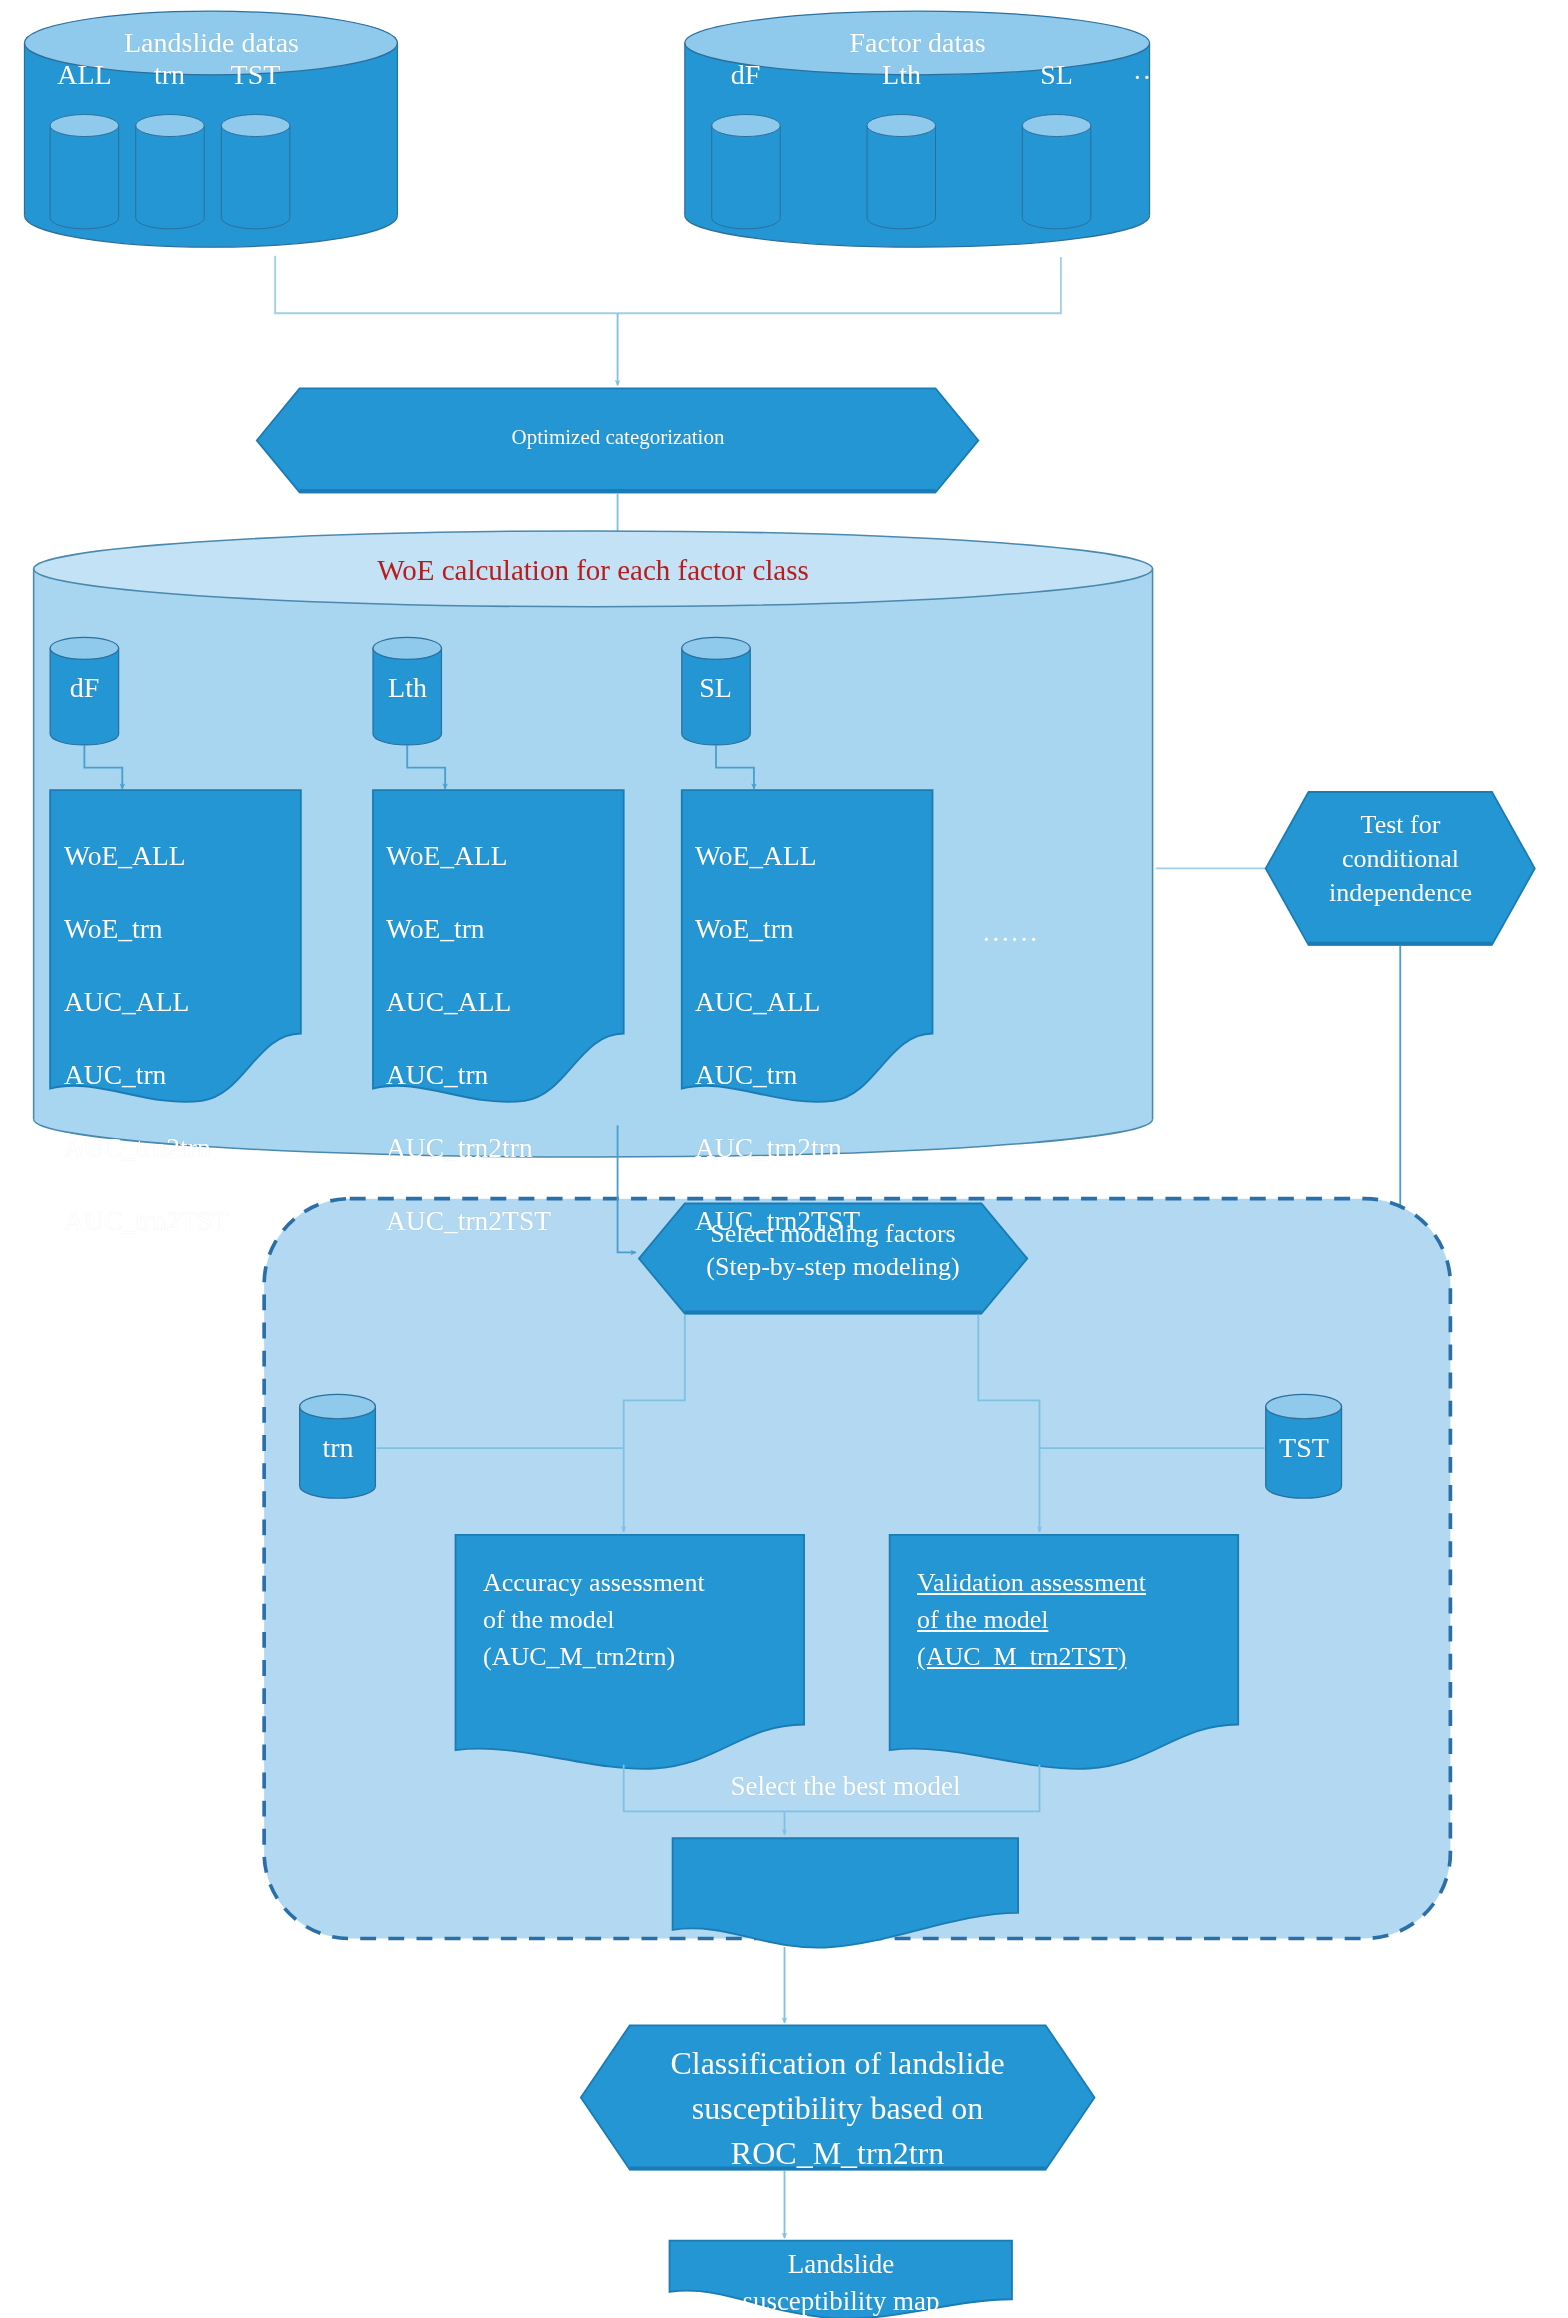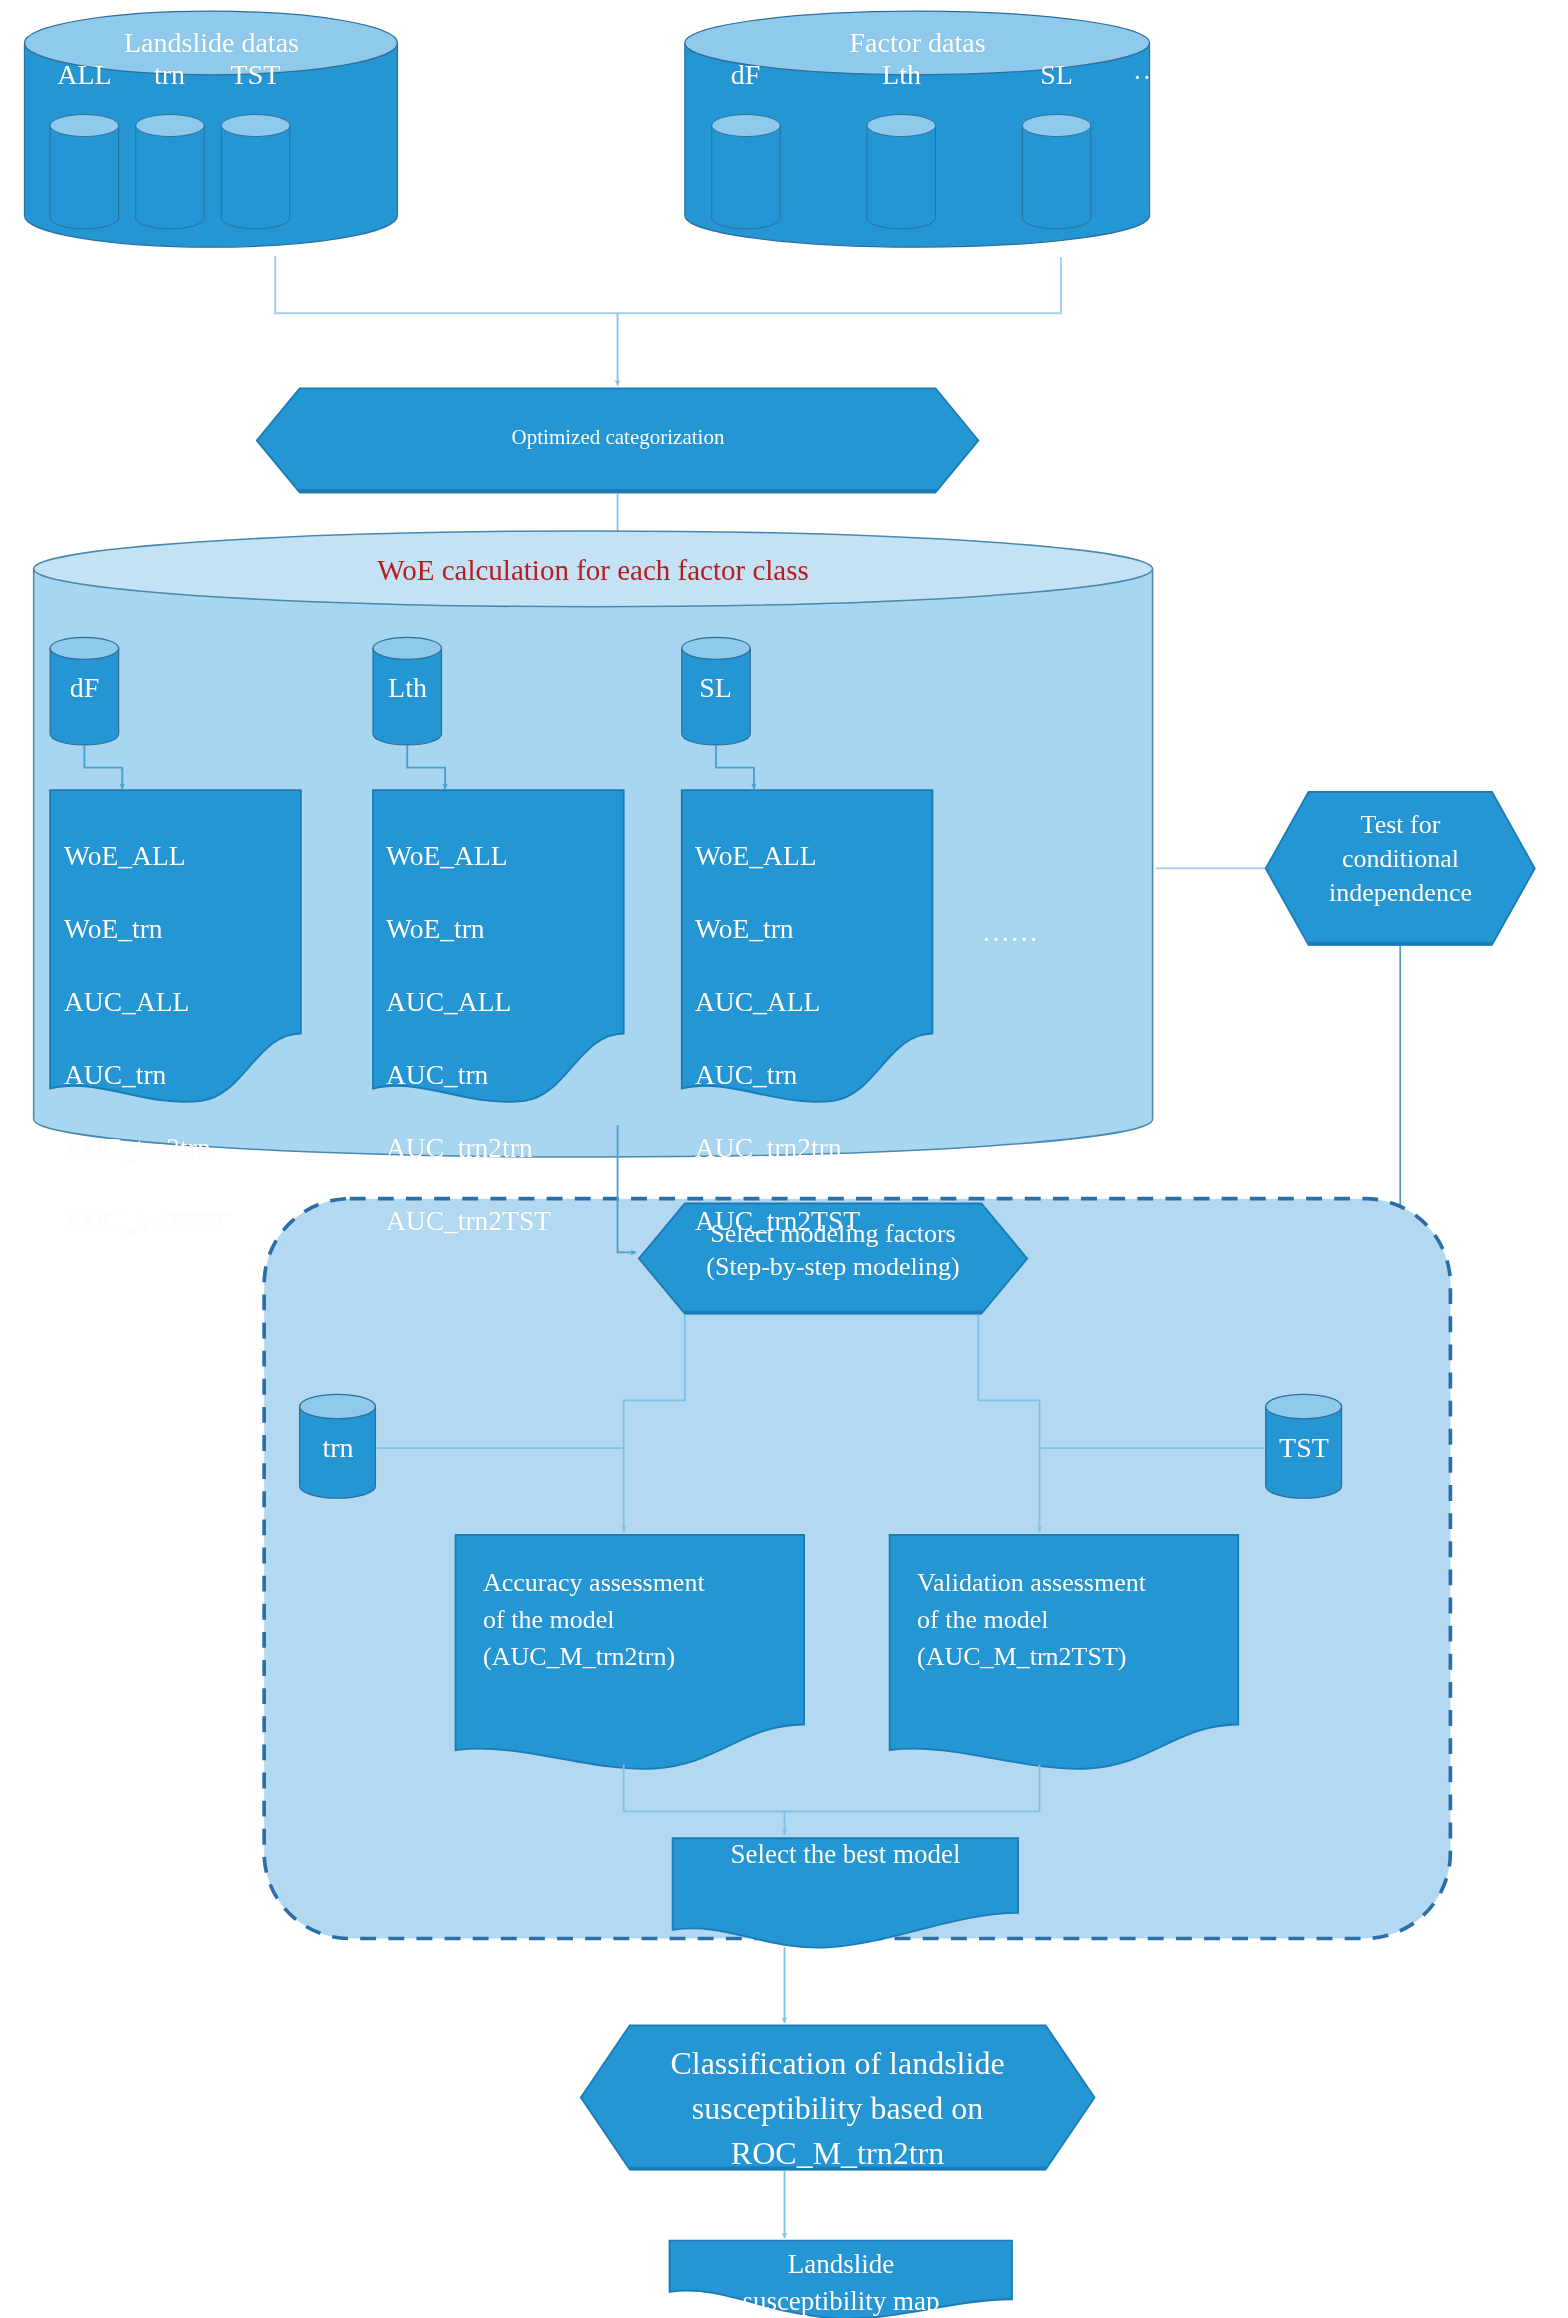--- a/index.html
+++ b/index.html
@@ -245,25 +245,25 @@
 
   <div class="lbl" style="left:639px;top:1217px;width:388px;font-size:26px;line-height:1.28;">Select modeling factors
 (Step-by-step modeling)</div>
 
   <div class="lbl" style="left:300px;top:1431px;width:76px;font-size:28px;">trn</div>
   <div class="lbl" style="left:1266px;top:1431px;width:76px;font-size:28px;">TST</div>
 
   <div class="lbl left" style="left:483px;top:1565px;width:318px;font-size:26px;line-height:1.42;">Accuracy assessment
 of the model
 (AUC_M_trn2trn)</div>
-  <div class="lbl left" style="left:917px;top:1565px;width:318px;font-size:26px;line-height:1.42;">Validation assessment
+  <div class="lbl left" style="left:917px;top:1565px;width:318px;font-size:26px;line-height:1.42;text-decoration:underline;">Validation assessment
 of the model
 (AUC_M_trn2TST)</div>
 
-  <div class="lbl" style="left:673px;top:1838px;width:345px;font-size:27px;">Select the best model</div>
+  <div class="lbl" style="left:673px;top:1770px;width:345px;font-size:27px;">Select the best model</div>
 
   <div class="lbl" style="left:587px;top:2041px;width:501px;font-size:32px;line-height:1.40;">Classification of landslide
 susceptibility based on
 ROC_M_trn2trn</div>
 
   <div class="lbl" style="left:670px;top:2246px;width:342px;font-size:27px;line-height:1.38;">Landslide
 susceptibility map</div>
 
 </div>
 

